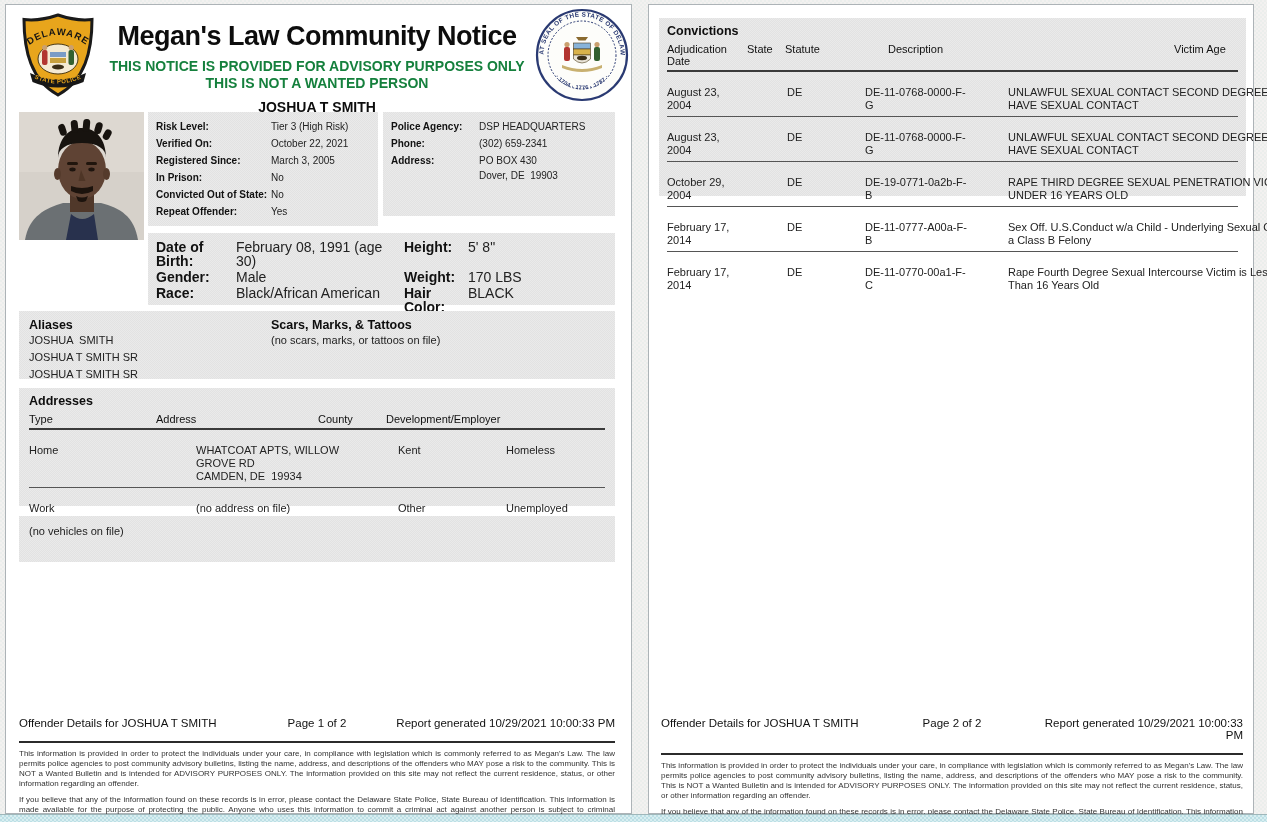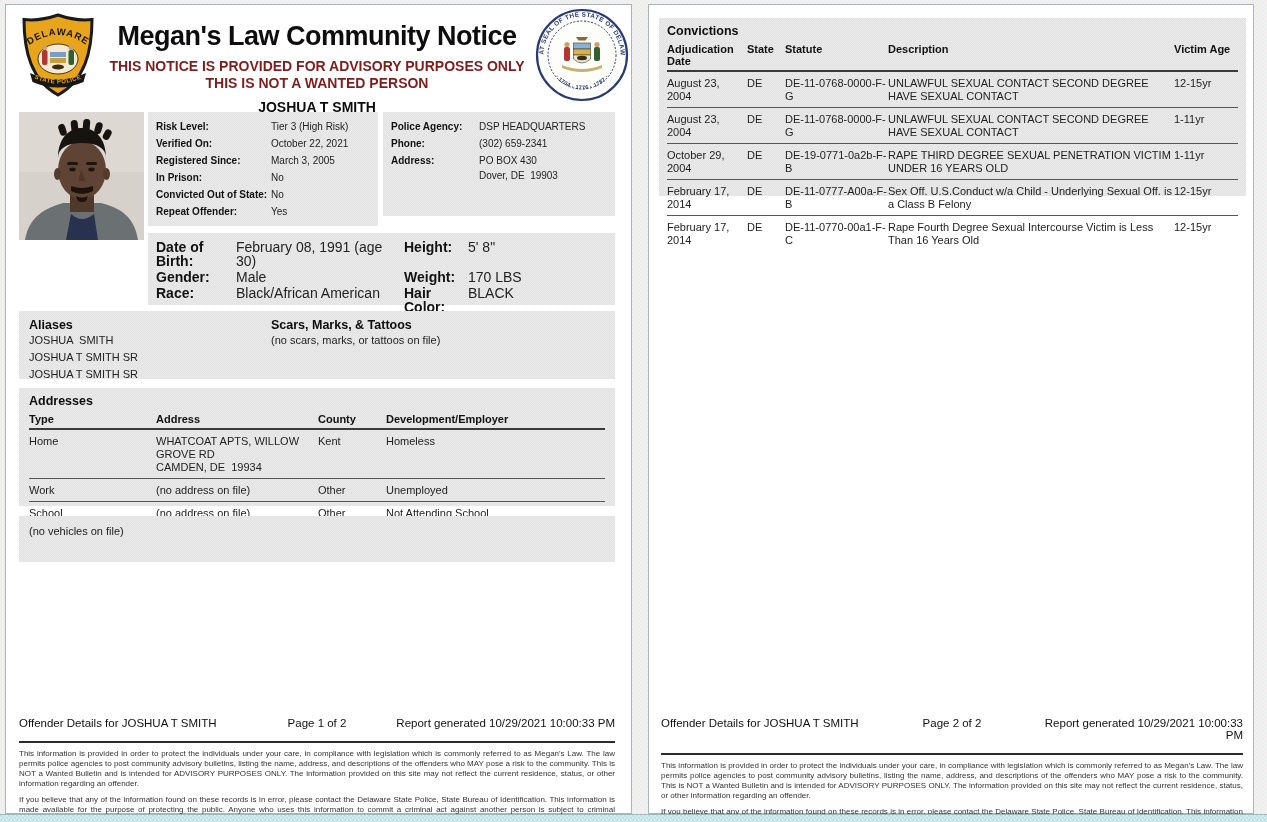--- a/index.html
+++ b/index.html
@@ -21,21 +21,21 @@
     position:absolute; left:0; bottom:0; width:100%; height:8px;
     background: repeating-conic-gradient(#d8eef1 0% 25%, #bcdfe5 0% 50%);
     background-size:4px 4px;
     border-top:1px solid #9fb7ba;
   }
   
   .hdr-badge { position:absolute; left:12px; top:6px; width:80px; height:88px; }
   .hdr-seal  { position:absolute; left:528px; top:2px; width:96px; height:96px; }
   .hdr-center{ position:absolute; left:96px; top:16px; width:430px; text-align:center; }
   .doc-title { font-size:27px; font-weight:bold; color:#0d0d0d; letter-spacing:-0.5px; line-height:30px; }
-  .advisory  { font-size:14px; font-weight:bold; color:#7f1d1d; line-height:17px; }
+  .advisory  { font-size:14px; font-weight:bold; color:#15803d; line-height:17px; }
   .advisory.first { margin-top:7px; }
   .offender-name { font-size:14px; font-weight:bold; color:#0d0d0d; margin-top:7px; }
   
   .panel {
     position:absolute;
     background: repeating-conic-gradient(#eaeaea 0% 25%, #e2e2e2 0% 50%);
     background-size:2px 2px;
   }
   .photo-box { position:absolute; left:13px; top:107px; width:125px; height:128px; }
   #reg-box      { left:142px; top:107px; width:230px; height:114px; padding:7px 8px; }
@@ -55,22 +55,22 @@
   .prewrap { white-space:pre-wrap; }
   
   .alias-grid { display:grid; grid-template-columns:242px 1fr; }
   .alias-item { font-size:11px; line-height:17px; white-space:pre-wrap; }
   .empty-note { font-size:11px; line-height:17px; }
   
   .tbl { font-size:11px; }
   .tbl-head-row, .tbl-row { display:grid; }
   .addr-cols { grid-template-columns:127px 162px 68px 1fr; }
   .conv-cols { grid-template-columns:80px 38px 103px 286px 1fr; }
-  .tbl-head-row { font-weight:bold; color:#111; padding:5px 0 3px 0; border-bottom:2px solid #3a3a3a; }
-  .tbl-row { padding:5px 0 4px 0; line-height:13px; }
+  .tbl-head-row { font-weight:normal; color:#111; padding:5px 0 3px 0; border-bottom:2px solid #3a3a3a; }
+  .tbl-row { padding:14px 0 4px 0; line-height:13px;gap:40px; }
   .tbl-row + .tbl-row { border-top:1px solid #555; }
   
   .pfooter { position:absolute; left:13px; top:712px; width:596px; }
   #page2 .pfooter { left:12px; width:582px; }
   .foot-meta { display:flex; font-size:11.5px; color:#111; padding-bottom:12px; border-bottom:2px solid #2b2b2b; }
   .foot-meta .f-left  { flex:1.4; text-align:left; }
   .foot-meta .f-mid   { flex:1;   text-align:center; }
   .foot-meta .f-right { flex:1.4; text-align:right; }
   .disclaimer { font-size:8px; line-height:10px; color:#333; margin-top:6px; text-align:justify; }
 </style>

